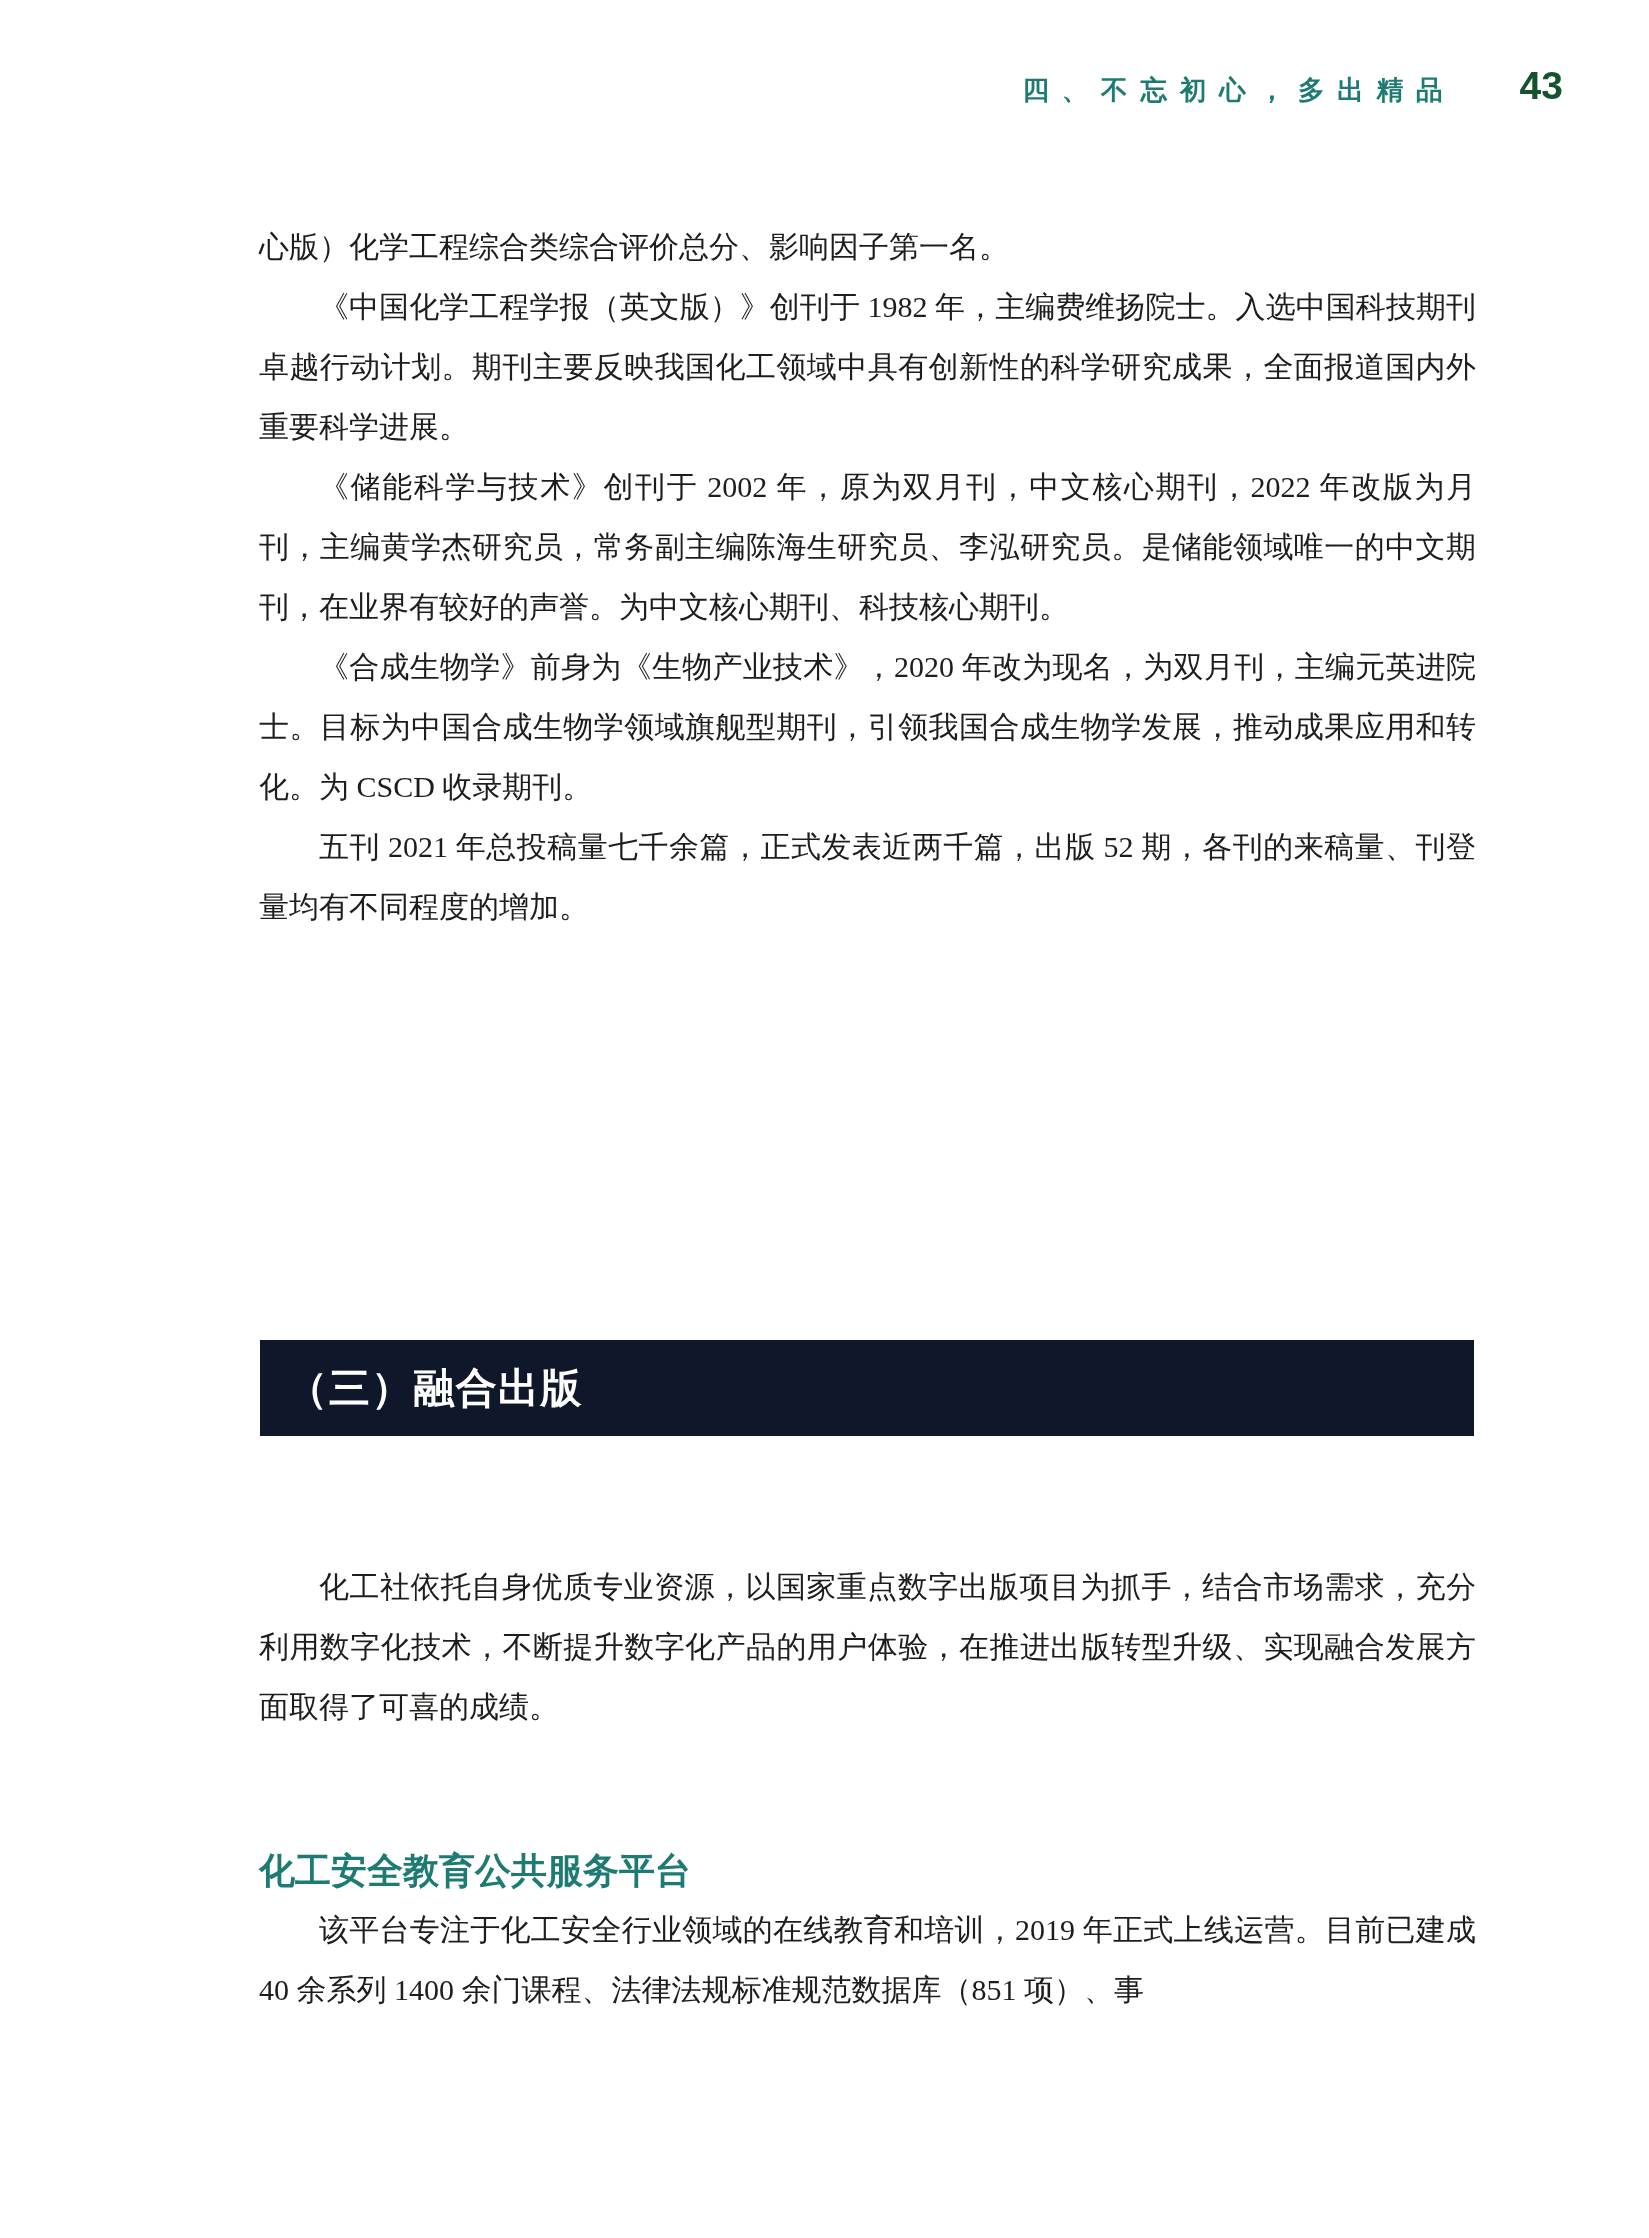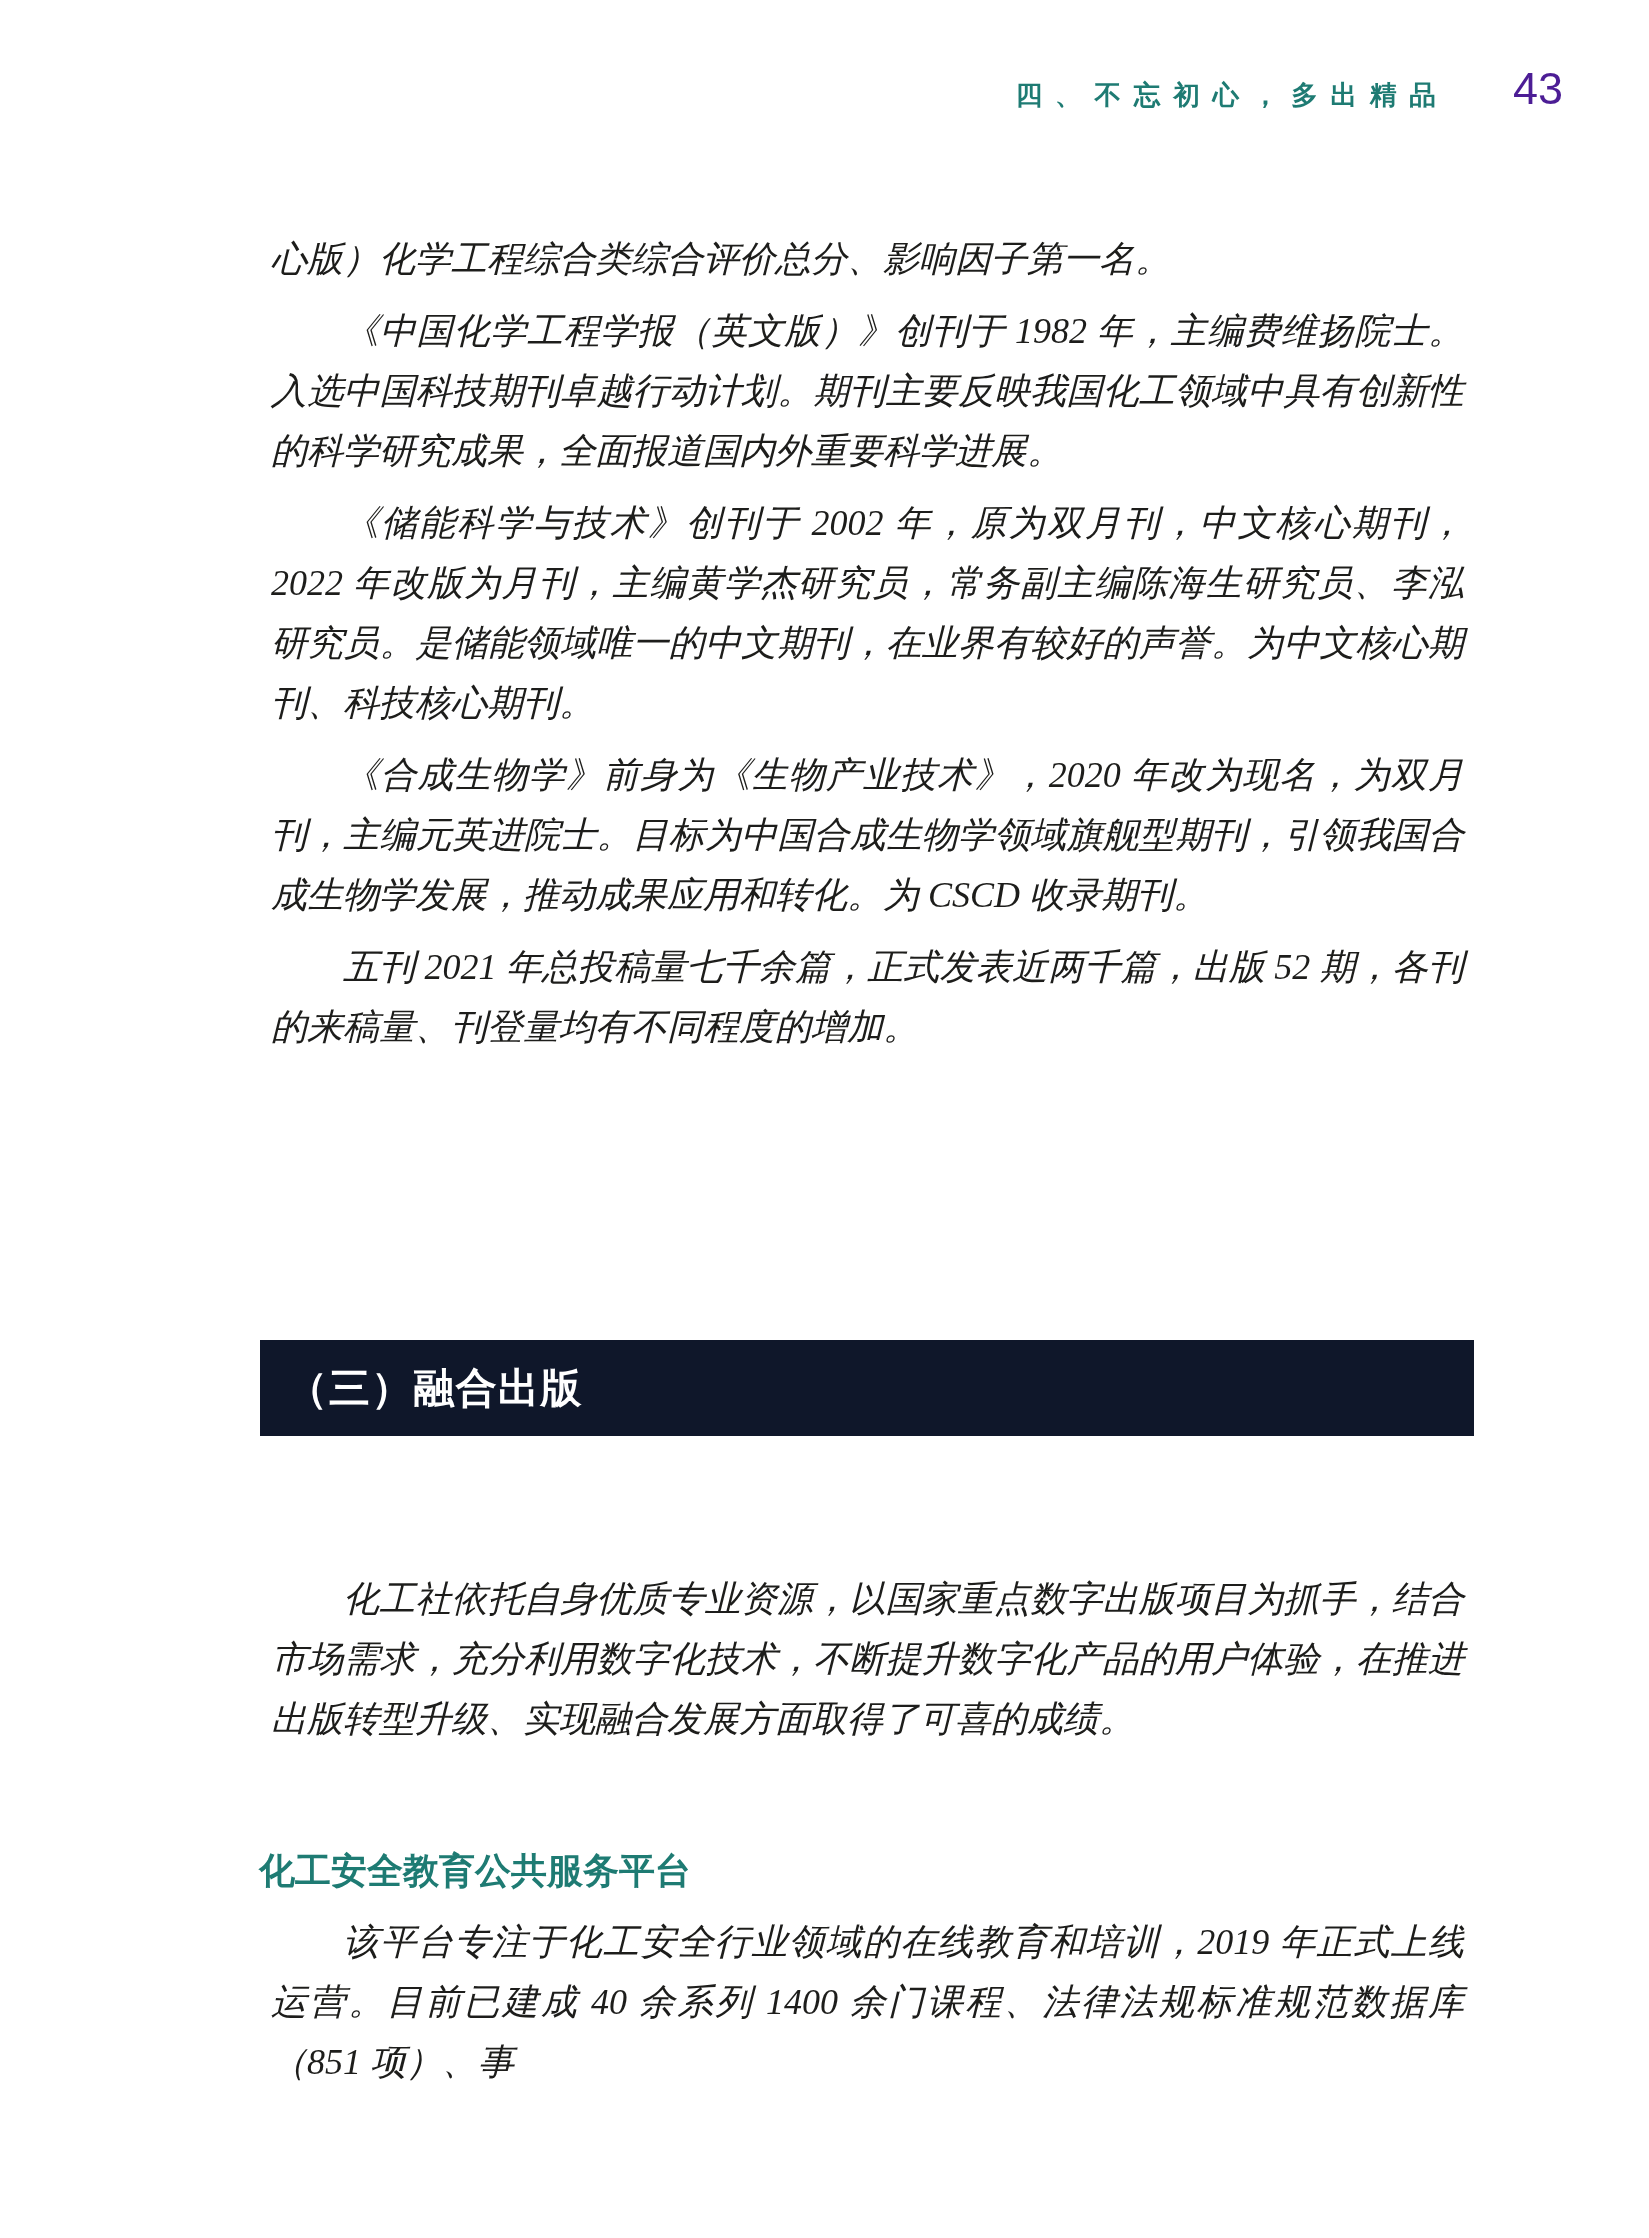--- a/index.html
+++ b/index.html
@@ -23,38 +23,37 @@
     font-family: "Liberation Sans", "DejaVu Sans", sans-serif;
     font-weight: 700;
     font-size: 26.6px;
     letter-spacing: 0.48em;
     margin-right: -0.48em;
     color: #1e7b73;
     white-space: nowrap;
   }
   .page-number {
     font-family: "Liberation Sans", "DejaVu Sans", sans-serif;
-    font-weight: 400;
-    font-size: 45px;
-    color: #4c1d95;
+    font-weight: 700;
+    font-size: 39px;
+    color: #14532d;
     line-height: 1;
   }
 
   
   .textblock { position: absolute; left: 259px; width: 1217px; }
   .block-top { top: 217px; }
   .block-intro { top: 1557px; }
   .block-sub { top: 1900px; }
   .para {
-    margin: 12px;
-    font-size: 36px;
+    margin: 0;
+    font-size: 30px;
     line-height: 60px;
     text-align: justify;
     text-justify: inter-ideograph;
-    font-style: italic;
   }
   .para.indent { text-indent: 2em; }
 
   
   .banner {
     position: absolute;
     top: 1340px; left: 260px;
     width: 1214px; height: 96px;
     background: #0f172a;
     display: flex; align-items: center;

